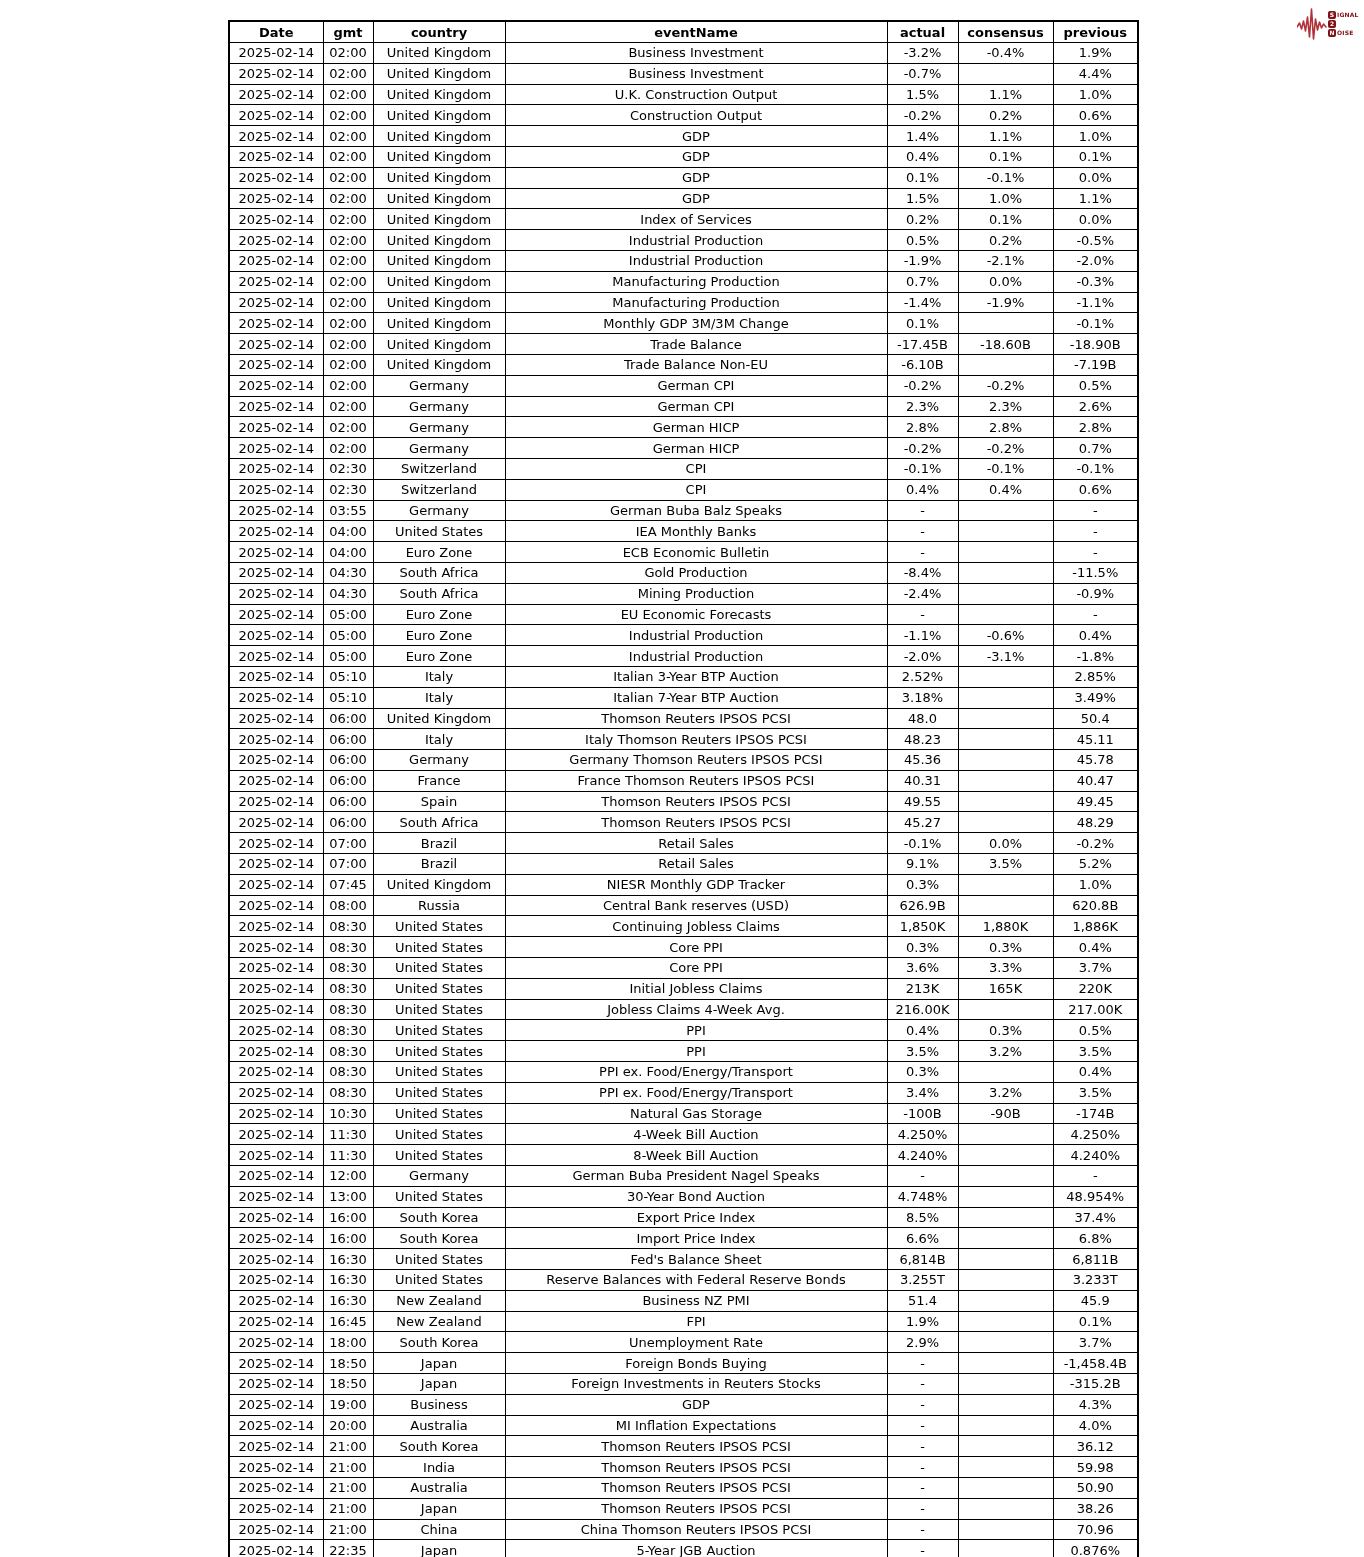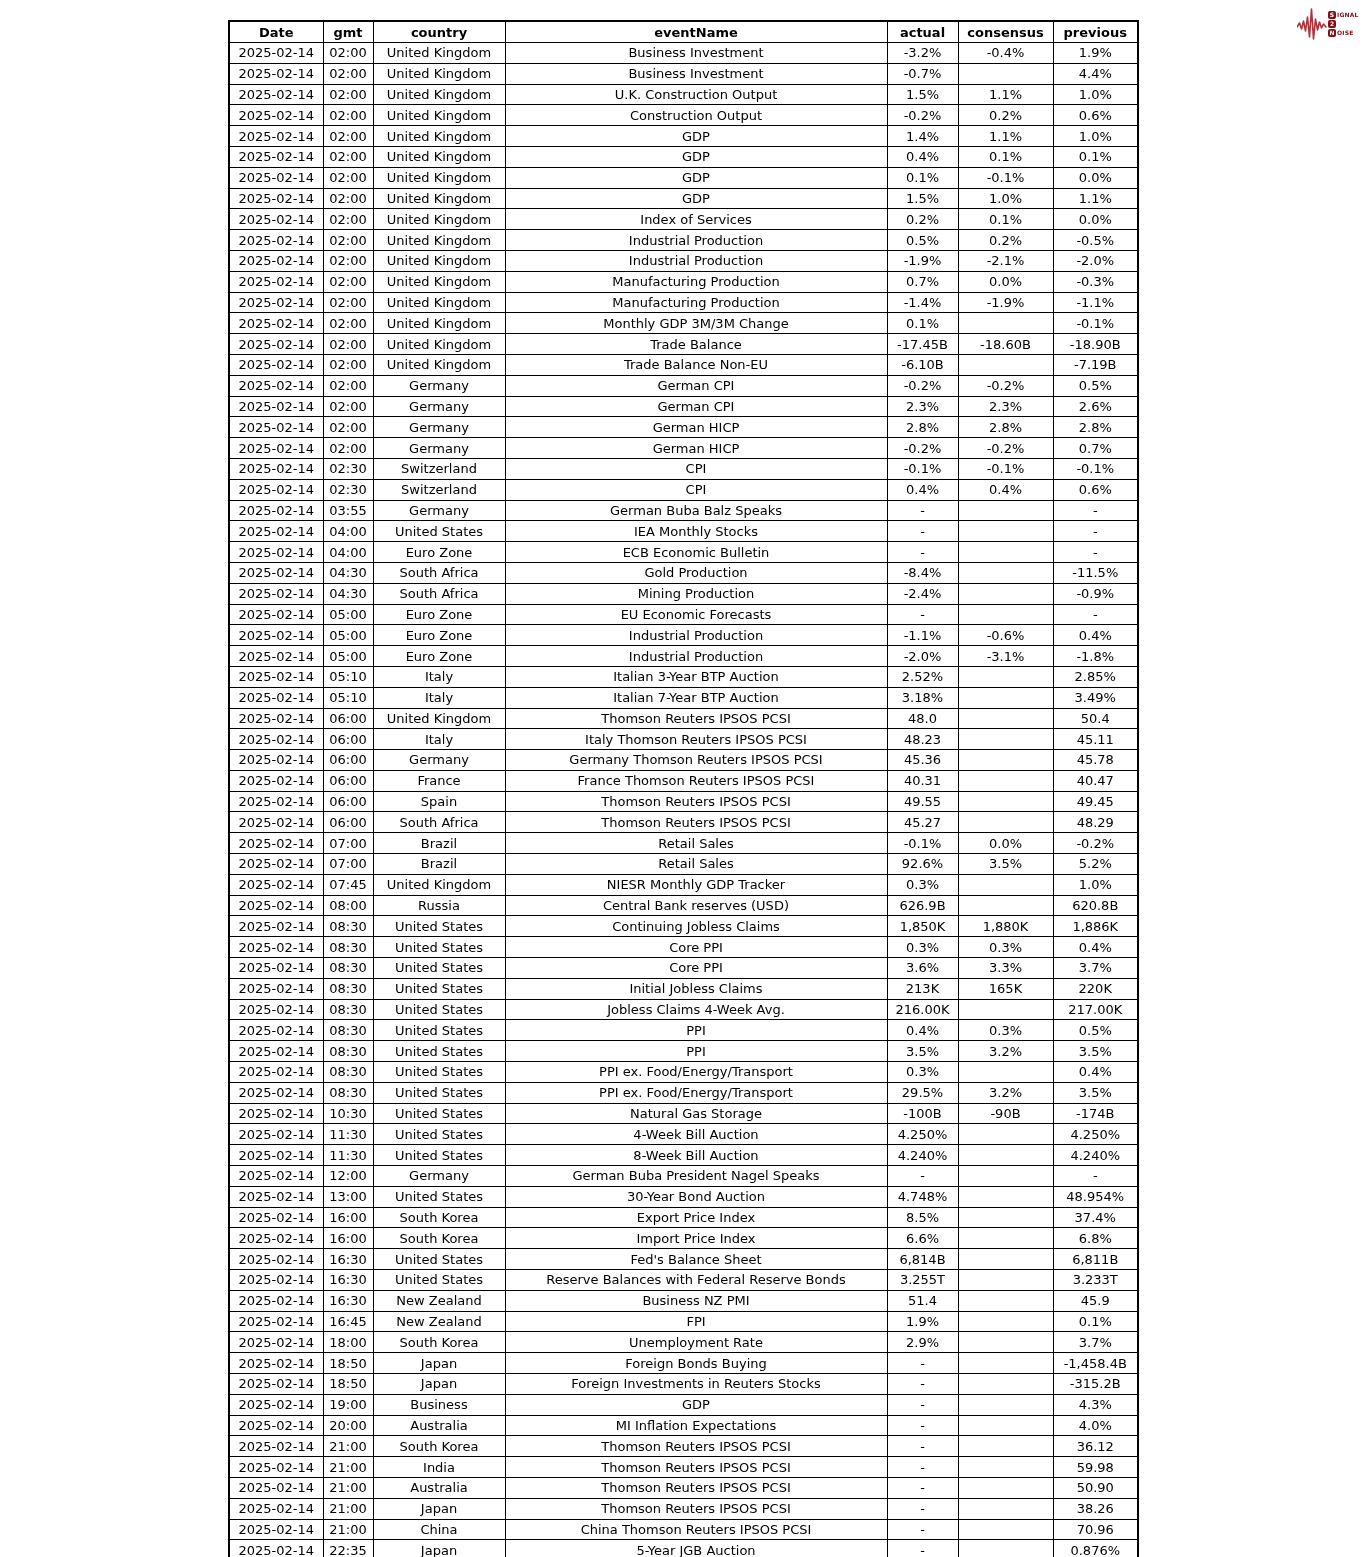--- a/index.html
+++ b/index.html
@@ -314,21 +314,21 @@
           <td>Germany</td>
           <td>German Buba Balz Speaks</td>
           <td>-</td>
           <td></td>
           <td>-</td>
         </tr>
         <tr>
           <td>2025-02-14</td>
           <td>04:00</td>
           <td>United States</td>
-          <td>IEA Monthly Stocks</td>
+          <td>IEA Monthly Banks</td>
           <td>-</td>
           <td></td>
           <td>-</td>
         </tr>
         <tr>
           <td>2025-02-14</td>
           <td>04:00</td>
           <td>Euro Zone</td>
           <td>ECB Economic Bulletin</td>
           <td>-</td>
@@ -459,21 +459,21 @@
           <td>Retail Sales</td>
           <td>-0.1%</td>
           <td>0.0%</td>
           <td>-0.2%</td>
         </tr>
         <tr>
           <td>2025-02-14</td>
           <td>07:00</td>
           <td>Brazil</td>
           <td>Retail Sales</td>
-          <td>92.6%</td>
+          <td>9.1%</td>
           <td>3.5%</td>
           <td>5.2%</td>
         </tr>
         <tr>
           <td>2025-02-14</td>
           <td>07:45</td>
           <td>United Kingdom</td>
           <td>NIESR Monthly GDP Tracker</td>
           <td>0.3%</td>
           <td></td>
@@ -558,21 +558,21 @@
           <td>PPI ex. Food/Energy/Transport</td>
           <td>0.3%</td>
           <td></td>
           <td>0.4%</td>
         </tr>
         <tr>
           <td>2025-02-14</td>
           <td>08:30</td>
           <td>United States</td>
           <td>PPI ex. Food/Energy/Transport</td>
-          <td>29.5%</td>
+          <td>3.4%</td>
           <td>3.2%</td>
           <td>3.5%</td>
         </tr>
         <tr>
           <td>2025-02-14</td>
           <td>10:30</td>
           <td>United States</td>
           <td>Natural Gas Storage</td>
           <td>-100B</td>
           <td>-90B</td>

